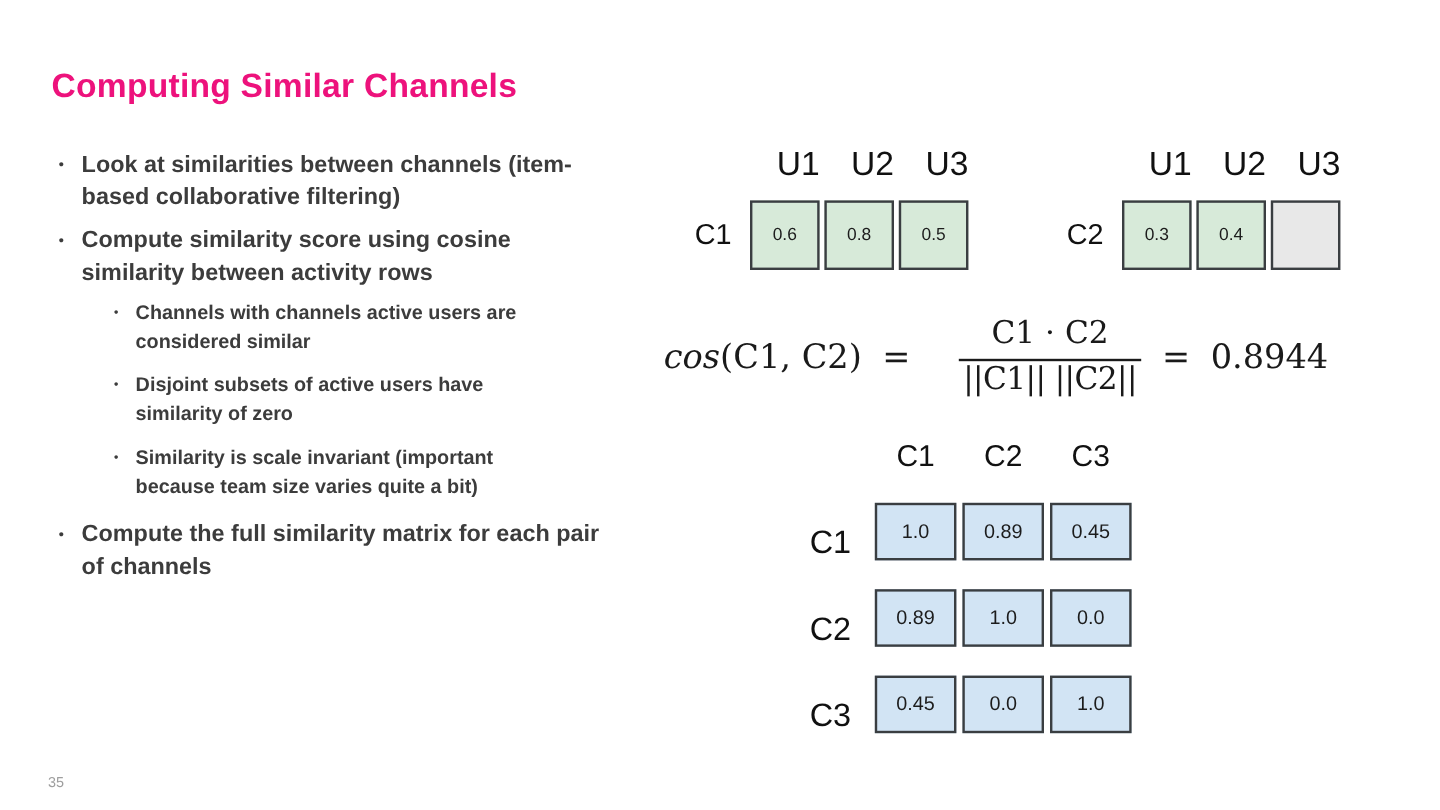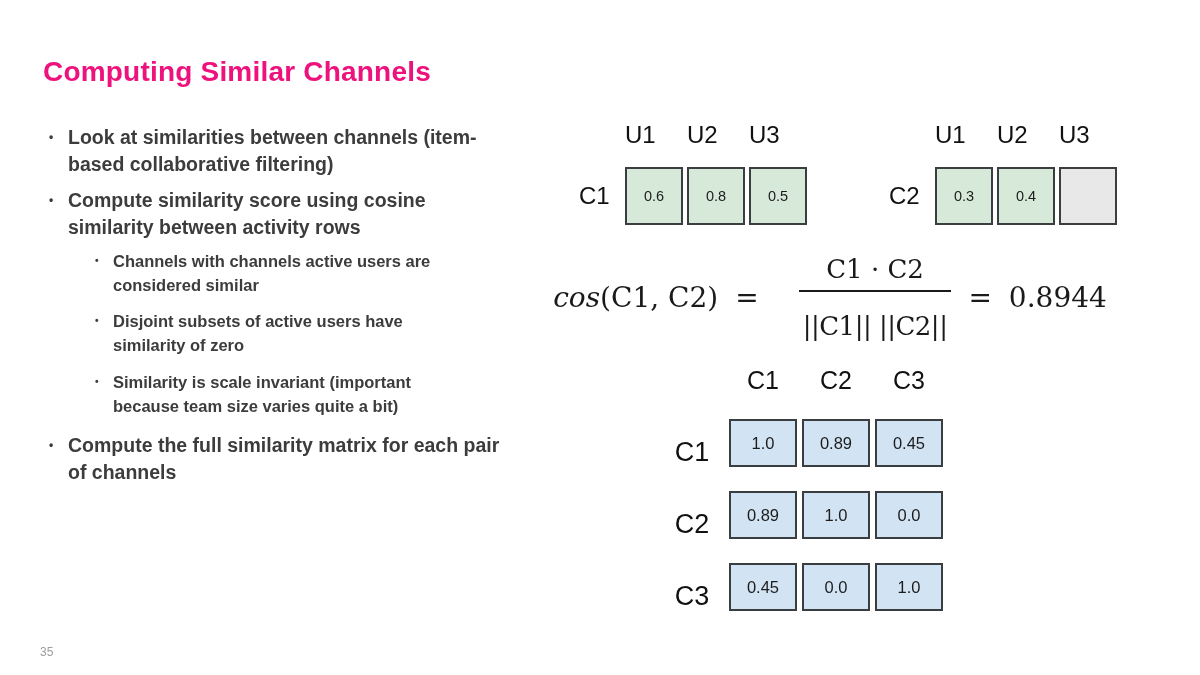--- a/index.html
+++ b/index.html
@@ -68,23 +68,23 @@
     position: absolute;
     display: grid;
     grid-template-columns: 42px repeat(3, 58px);
     grid-template-rows: 26px 58px;
     column-gap: 4px;
     row-gap: 20px;
   }
   .vec-group.g1 { left: 579px; top: 121px; }
   .vec-group.g2 { left: 889px; top: 121px; }
   .vec-header {
-    font-size: 24px;
-    color: #111;
-    text-align: left;
+    font-size: 28px;
+    color: #111;
+    text-align: right;
     align-self: start;
   }
   .vec-label {
     font-size: 24px;
     color: #111;
     align-self: center;
     justify-self: start;
   }
   .vec-cell {
     width: 58px;
@@ -111,21 +111,21 @@
     justify-content: center;
     gap: 17px;
     font-family: "DejaVu Serif", serif;
     font-size: 28px;
     color: #1a1a1a;
     white-space: nowrap;
   }
   .f-func { font-style: italic; }
   .f-frac { display: inline-block; text-align: center; font-size: 26px; margin-left: 23px; }
   .f-num { padding: 0 4px 6px; }
-  .f-den { border-top: 2px solid #1a1a1a; padding: 19px 4px 0; letter-spacing: -0.5px; }
+  .f-den { border-top: 2px solid #1a1a1a; padding: 0 4px 0; letter-spacing: -0.5px; }
 
   
   .matrix {
     position: absolute;
     left: 660px;
     top: 366px;
     display: grid;
     grid-template-columns: 64px repeat(3, 68px);
     grid-template-rows: 47px repeat(3, 66px);
     column-gap: 5px;

